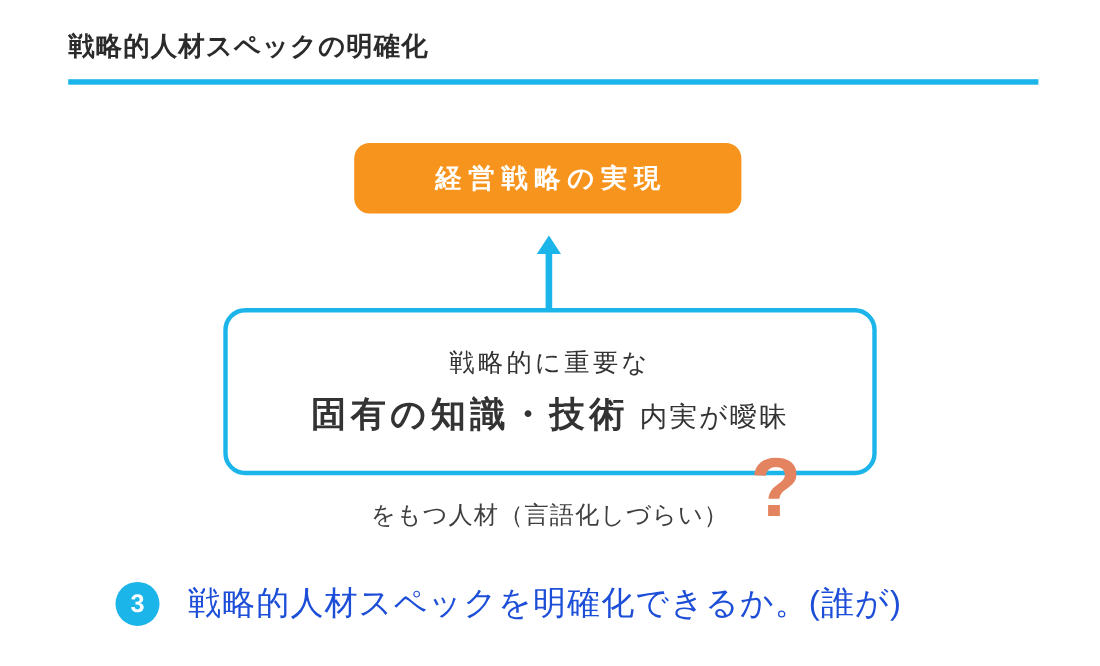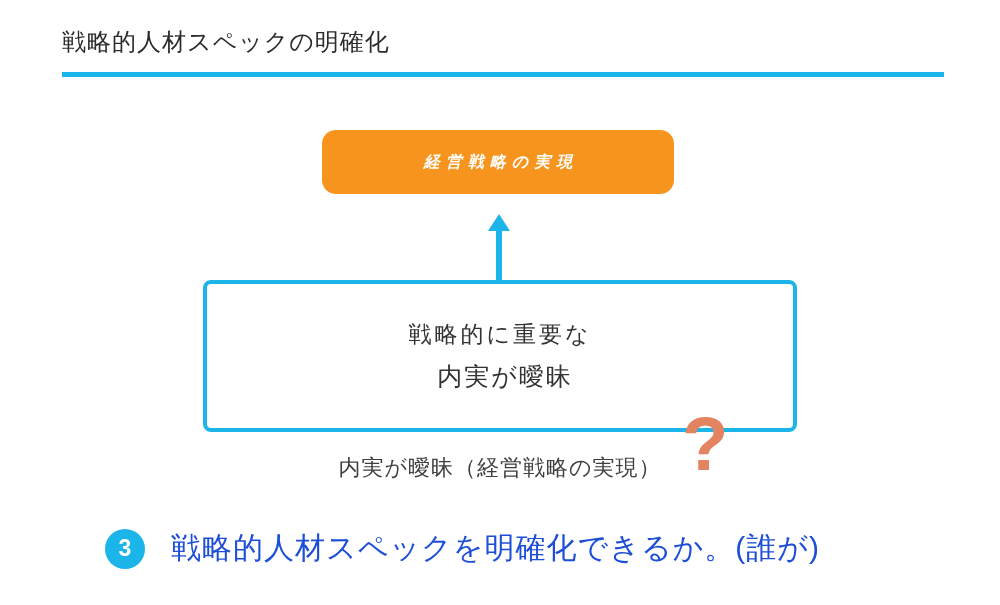--- a/index.html
+++ b/index.html
@@ -19,21 +19,21 @@
     width: 1000px;
     height: 605px;
     background: #ffffff;
     overflow: hidden;
   }
   .page-title {
     position: absolute;
     left: 62px;
     top: 26px;
     font-size: 24px;
-    font-weight: normal;
+    font-weight: bold;
     color: #2b2b2b;
     letter-spacing: 1px;
   }
   .title-underline {
     position: absolute;
     left: 62px;
     top: 72px;
     width: 882px;
     height: 5px;
     background: var(--cyan);
@@ -45,25 +45,24 @@
     width: 352px;
     height: 64px;
     background: var(--orange);
     border-radius: 14px;
     display: flex;
     align-items: center;
     justify-content: center;
   }
   .goal-box-label {
     color: #ffffff;
-    font-size: 16px;
+    font-size: 24px;
     font-weight: bold;
     letter-spacing: 6px;
     text-indent: 6px;
-    font-style: italic;
   }
   .up-arrow-head {
     position: absolute;
     left: 488px;
     top: 214px;
     width: 0;
     height: 0;
     border-left: 11px solid transparent;
     border-right: 11px solid transparent;
     border-bottom: 17px solid var(--cyan);
@@ -77,21 +76,21 @@
     background: var(--cyan);
   }
   .talent-box {
     position: absolute;
     left: 203px;
     top: 280px;
     width: 594px;
     height: 152px;
     background: #ffffff;
     border: 4px solid var(--cyan);
-    border-radius: 8px;
+    border-radius: 20px;
     display: flex;
     flex-direction: column;
     align-items: center;
     justify-content: center;
     text-align: left;
   }
   .talent-line1 {
     font-size: 23px;
     color: #333333;
     letter-spacing: 3px;
@@ -173,26 +172,27 @@
   <div class="goal-box">
     <span class="goal-box-label">経営戦略の実現</span>
   </div>
 
   <div class="up-arrow-head"></div>
   <div class="up-arrow-shaft"></div>
 
   <div class="talent-box">
     <div class="talent-line1">戦略的に重要な</div>
     <div class="talent-line2">
+      <span class="talent-line2-strong">固有の知識・技術</span>
       <span class="talent-line2-rest">内実が曖昧</span>
     </div>
   </div>
 
   <div class="question-mark">?</div>
 
-  <div class="caption">内実が曖昧（経営戦略の実現）</div>
+  <div class="caption">をもつ人材（言語化しづらい）</div>
 
   <div class="footer-row">
     <div class="step-circle">3</div>
     <div class="footer-question">戦略的人材スペックを明確化できるか。(誰が)</div>
   </div>
 
 </div>
 
 </body></html>

